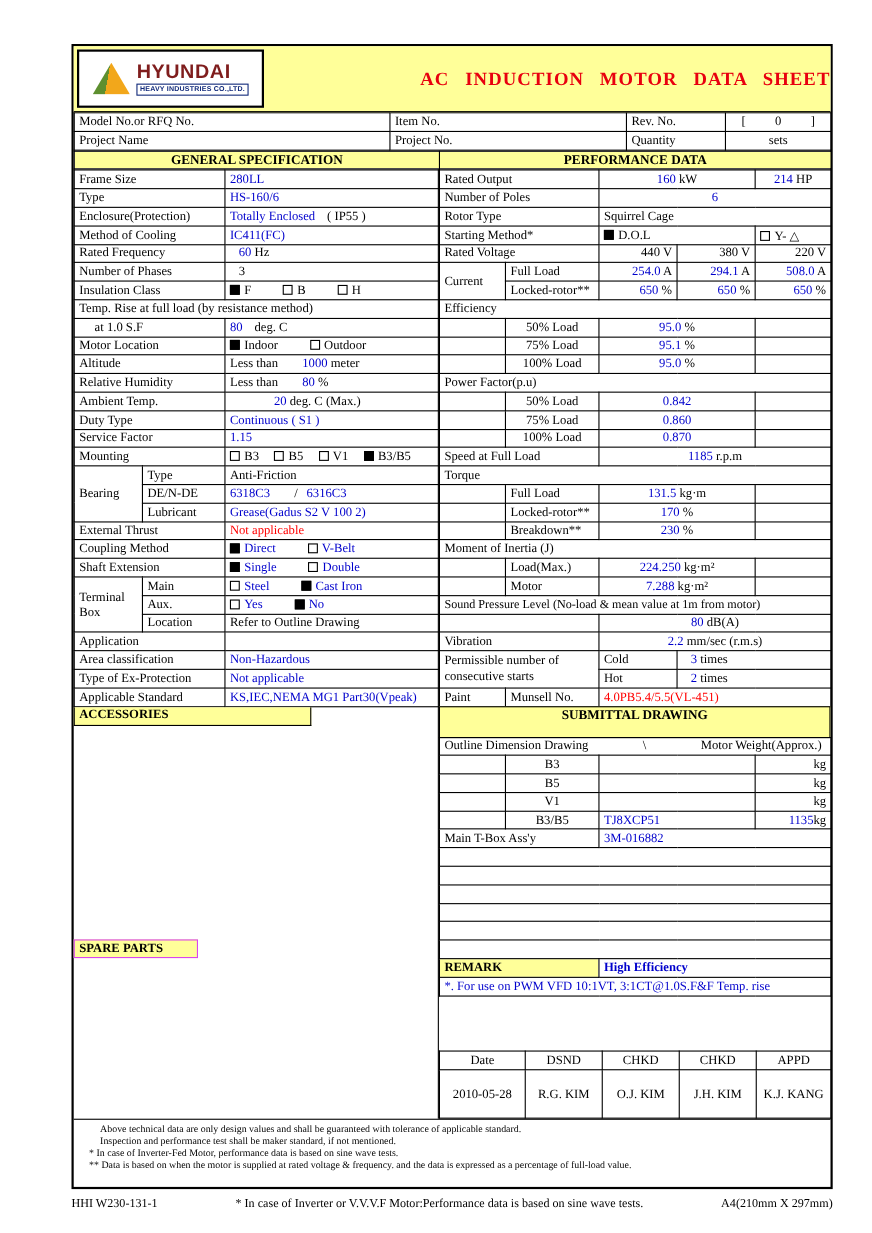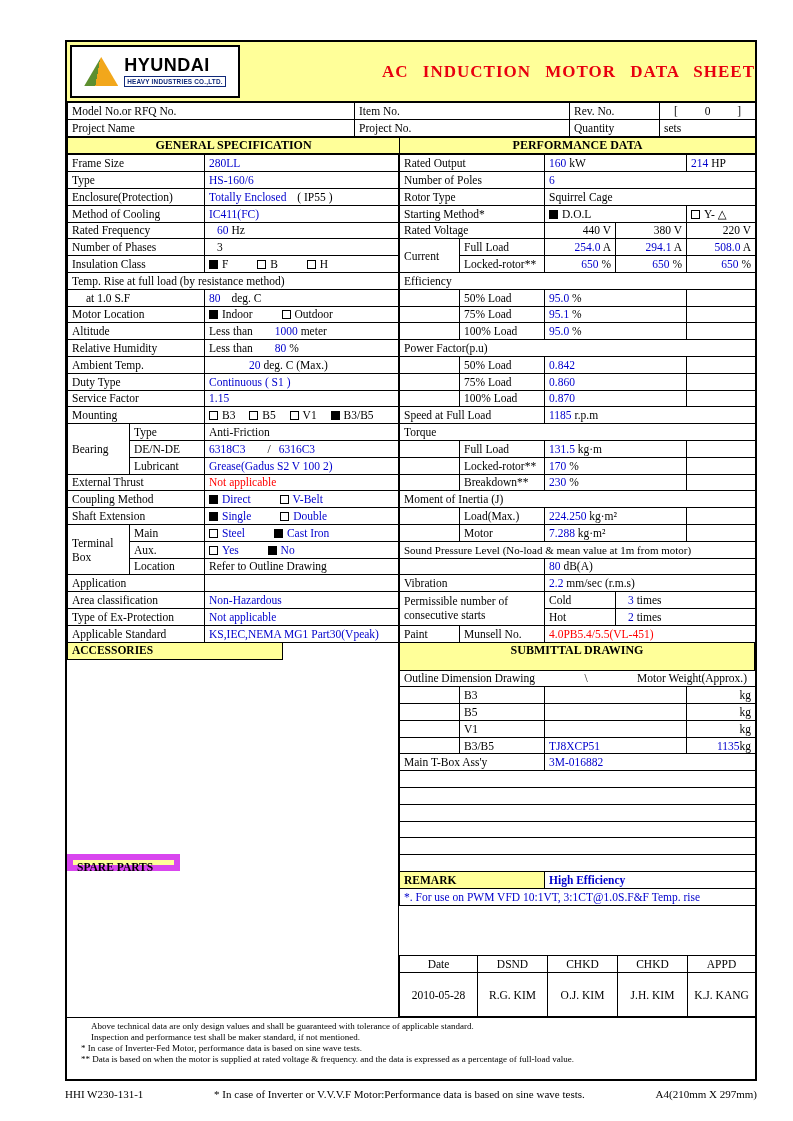--- a/index.html
+++ b/index.html
@@ -2,44 +2,44 @@
 <html><head>
 <meta charset="utf-8">
 <style>
 *{margin:0;padding:0;box-sizing:border-box}
 html,body{width:793px;height:1121px;background:#fff}
 body{position:relative;font-family:"Liberation Serif",serif;color:#000}
 .sheet{position:absolute;left:65px;top:40px;width:692px;border:2px solid #000;background:#fff}
 .hdr{height:60px;background:#ffff99;display:flex;align-items:center;border-bottom:1px solid #000;position:relative}
 .logo-box{position:absolute;left:3px;top:3px;width:170px;height:53px;background:#fff;border:2px solid #000;display:flex;align-items:center;justify-content:center;gap:6px}
 .logo-tri{width:34px;height:29px;background:linear-gradient(100deg,#5d8f2f 42%,#f2a71b 42%);clip-path:polygon(50% 0,0 100%,100% 100%)}
-.logo-brand{font-family:"Liberation Sans",sans-serif;font-weight:bold;font-size:18px;color:#000000;letter-spacing:.5px;line-height:19px}
+.logo-brand{font-family:"Liberation Sans",sans-serif;font-weight:bold;font-size:18px;color:#7f1d1d;letter-spacing:.5px;line-height:19px}
 .logo-sub{font-family:"Liberation Sans",sans-serif;font-weight:bold;font-size:6.4px;color:#10297a;border:1px solid #10297a;padding:1px 2px;letter-spacing:.2px;margin-top:1px}
 .title{flex:1;text-align:right;margin-left:173px;font-weight:bold;font-size:17px;color:#e8000f;letter-spacing:1px;word-spacing:9px}
 .t{border-collapse:collapse;table-layout:fixed}
 .t td{border:1px solid #000;height:16.8px;font-size:11.5px;padding:0 4px;vertical-align:middle;white-space:nowrap;overflow:hidden}
 .w688{width:688px}.w332{width:332px}.w356{width:356px}
 .iA{width:287px}.iB{width:215px}.iC{width:90px}.iD{width:96px}
 .lA{width:62px}.lB{width:75px}.lC{width:195px}
 .cA{width:60px}.cB{width:85px}.cC{width:71px}.cD{width:71px}.cE{width:69px}
 .sA{width:78px}.sB{width:70px}.sC{width:70px}.sD{width:70px}.sE{width:68px}
-.blue{color:#0000cc}.red{color:#ff0000}.b{font-weight:bold}.c{}.r{text-align:right}
+.blue{color:#0000cc}.red{color:#ff0000}.b{font-weight:bold}.c{text-align:center}.r{text-align:right}
 .yell{background:#ffff99}
 .sechdr td{background:#ffff99;font-weight:bold;font-size:12px;text-align:center}
 .cb{display:inline-block;width:9px;height:9px;border:1px solid #000;margin-right:4px;vertical-align:-1px;background:#fff}
 .cb.filled{background:#000}
 .o1{margin-right:26px}.o2{margin-right:11px}
 .ml{margin-left:22px}.ml2{margin-left:8px}.ml3{margin-left:40px}
 .brk{display:flex;justify-content:space-between;padding:0 10px}
 .columns{display:flex;position:relative;height:863px}
 .col-left{width:332px;position:relative}
 .col-right{width:356px;position:relative}
 .vline{position:absolute;left:331px;top:0;height:100%;width:1px;background:#000}
 .acc{width:216px;height:17px;background:#ffff99;border:1px solid #000;border-top:none;font-weight:bold;font-size:11.5px;padding:1px 4px}
-.spare{position:absolute;left:0;top:700px;width:113px;height:17px;background:#ffff99;border:6px solid #d946ef;font-weight:bold;font-size:11.5px;padding:1px 4px}
+.spare{position:absolute;left:0;top:700px;width:113px;height:17px;background:#ffff99;border:1px solid #d946ef;font-weight:bold;font-size:11.5px;padding:1px 4px}
 .subhdr{height:29px;background:#ffff99;border:1px solid #000;margin-top:-1px;font-weight:bold;font-size:12px;text-align:center;line-height:15px}
 .sub-t{margin-top:-1px}
 .odr{display:flex;justify-content:space-between;padding-right:4px}
 .wnum{}
 .wraptext{white-space:normal!important;line-height:14px}
 .sig{position:absolute;left:0;top:801px;width:356px}
 .sig td{text-align:center}
 .sig .vrow td{height:44px}
 .notes{border-top:1px solid #000;height:62px;padding:3px 8px;font-size:9px;line-height:11px}
 .ind{padding-left:16px}.ind2{padding-left:6px}

